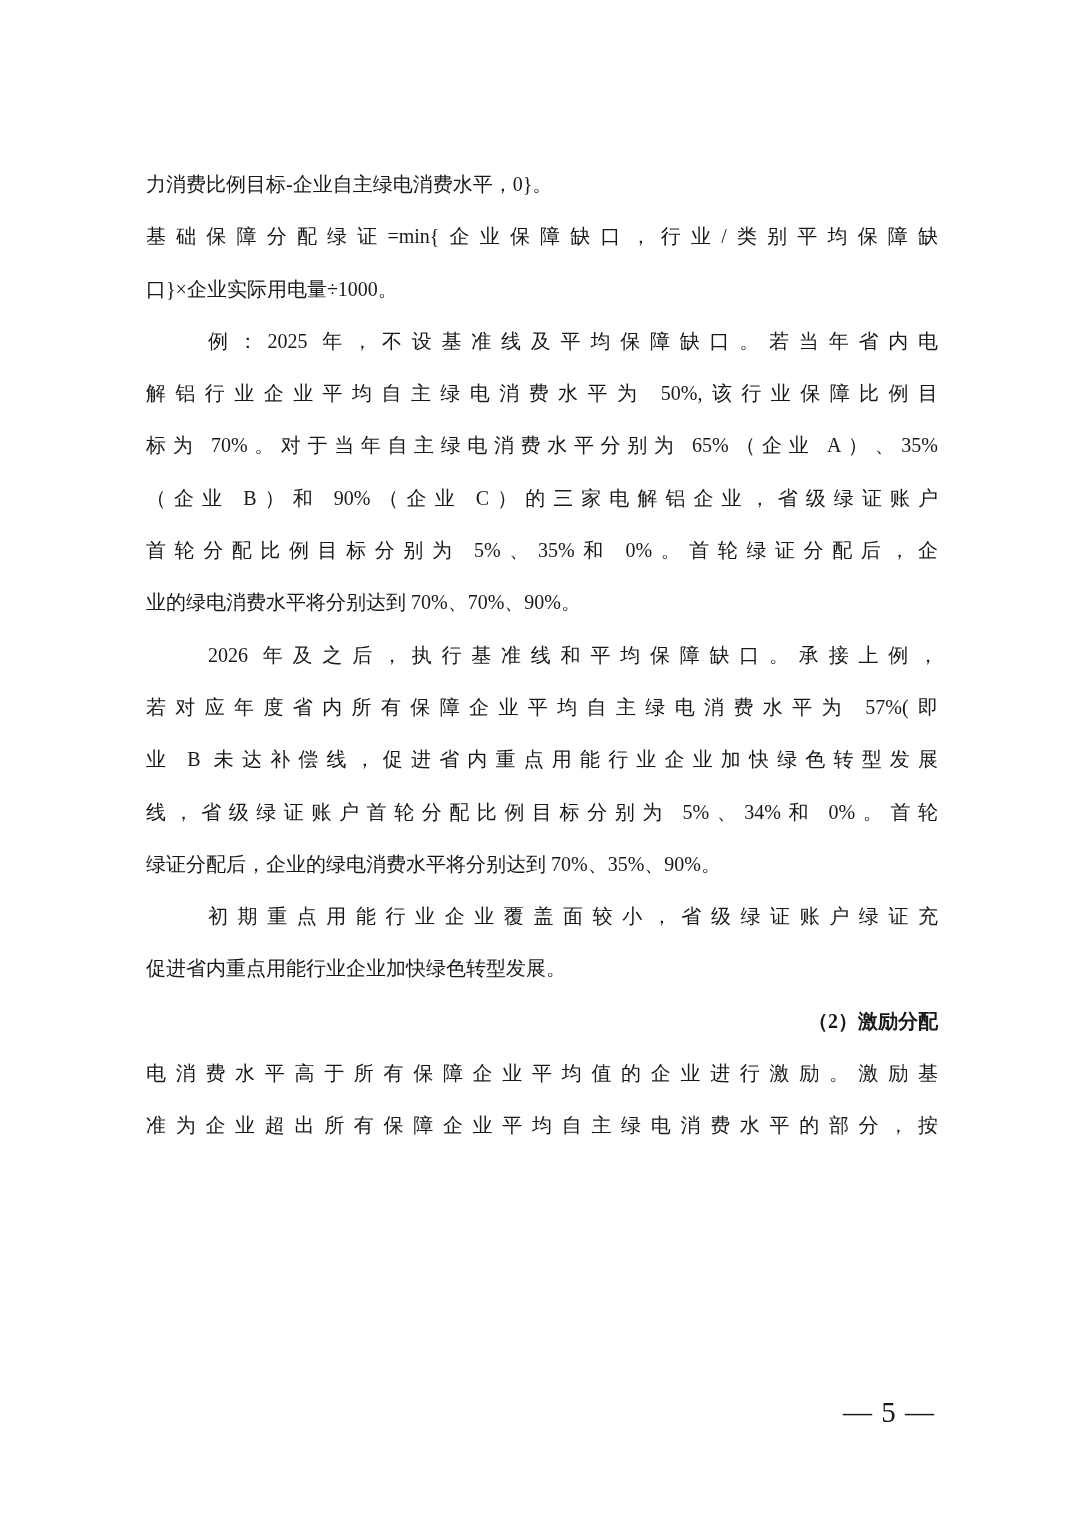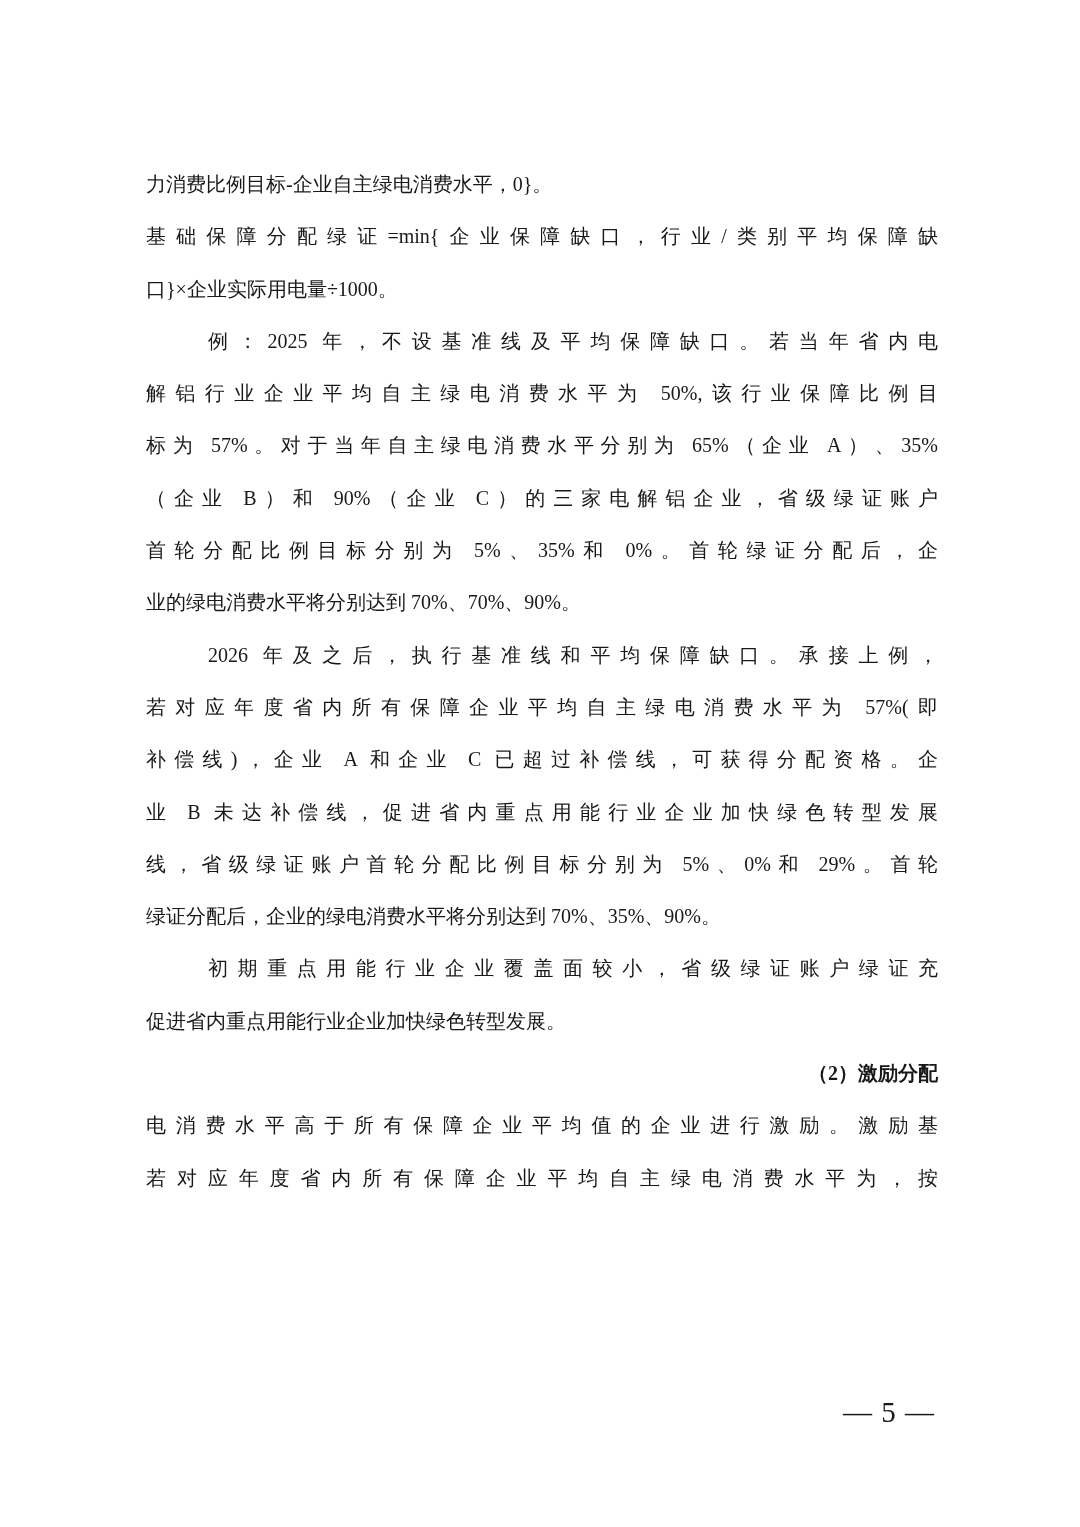--- a/index.html
+++ b/index.html
@@ -55,30 +55,29 @@
 </head>
 <body>
 
 <div class="page">
   <div class="textblock">
       <div class="line">力消费比例目标-企业自主绿电消费水平，0}。</div>
       <div class="line fill">基础保障分配绿证=min{企业保障缺口，行业/类别平均保障缺</div>
       <div class="line">口}×企业实际用电量÷1000。</div>
       <div class="line fill indent">例：2025 年，不设基准线及平均保障缺口。若当年省内电</div>
       <div class="line fill">解铝行业企业平均自主绿电消费水平为 50%,该行业保障比例目</div>
-      <div class="line fill">标为 57%。对于当年自主绿电消费水平分别为 65%（企业 A）、35%</div>
+      <div class="line fill">标为 70%。对于当年自主绿电消费水平分别为 65%（企业 A）、35%</div>
       <div class="line fill">（企业 B）和 90%（企业 C）的三家电解铝企业，省级绿证账户</div>
       <div class="line fill">首轮分配比例目标分别为 5%、35%和 0%。首轮绿证分配后，企</div>
       <div class="line">业的绿电消费水平将分别达到 70%、70%、90%。</div>
       <div class="line fill indent">2026 年及之后，执行基准线和平均保障缺口。承接上例，</div>
       <div class="line fill">若对应年度省内所有保障企业平均自主绿电消费水平为 57%(即</div>
-      <div class="line fill">补偿线)，企业 A 和企业 C 已超过补偿线，可获得分配资格。企</div>
       <div class="line fill">业 B 未达补偿线，促进省内重点用能行业企业加快绿色转型发展</div>
-      <div class="line fill">线，省级绿证账户首轮分配比例目标分别为 5%、0%和 29%。首轮</div>
+      <div class="line fill">线，省级绿证账户首轮分配比例目标分别为 5%、34%和 0%。首轮</div>
       <div class="line">绿证分配后，企业的绿电消费水平将分别达到 70%、35%、90%。</div>
       <div class="line fill indent">初期重点用能行业企业覆盖面较小，省级绿证账户绿证充</div>
       <div class="line">促进省内重点用能行业企业加快绿色转型发展。</div>
       <div class="line indent bold">（2）激励分配</div>
       <div class="line fill">电消费水平高于所有保障企业平均值的企业进行激励。激励基</div>
-      <div class="line fill">若对应年度省内所有保障企业平均自主绿电消费水平为，按</div>
+      <div class="line fill">准为企业超出所有保障企业平均自主绿电消费水平的部分，按</div>
     </div>
   <div class="pagenum">— 5 —</div>
 </div>
 
 </body></html>

